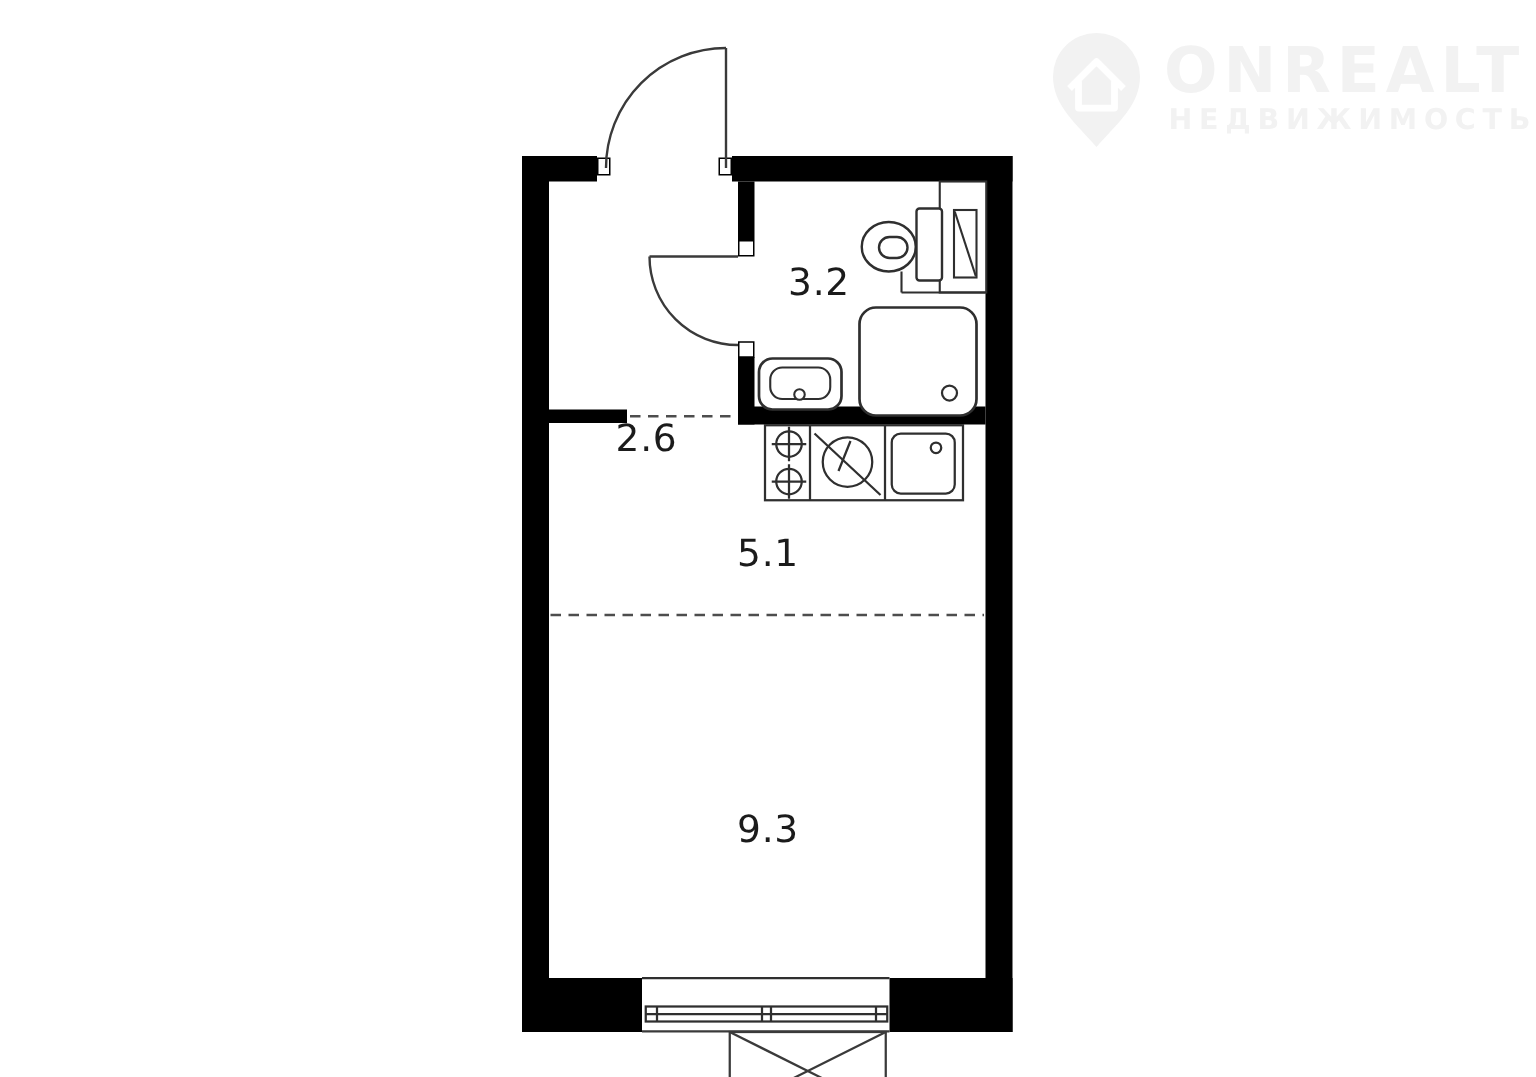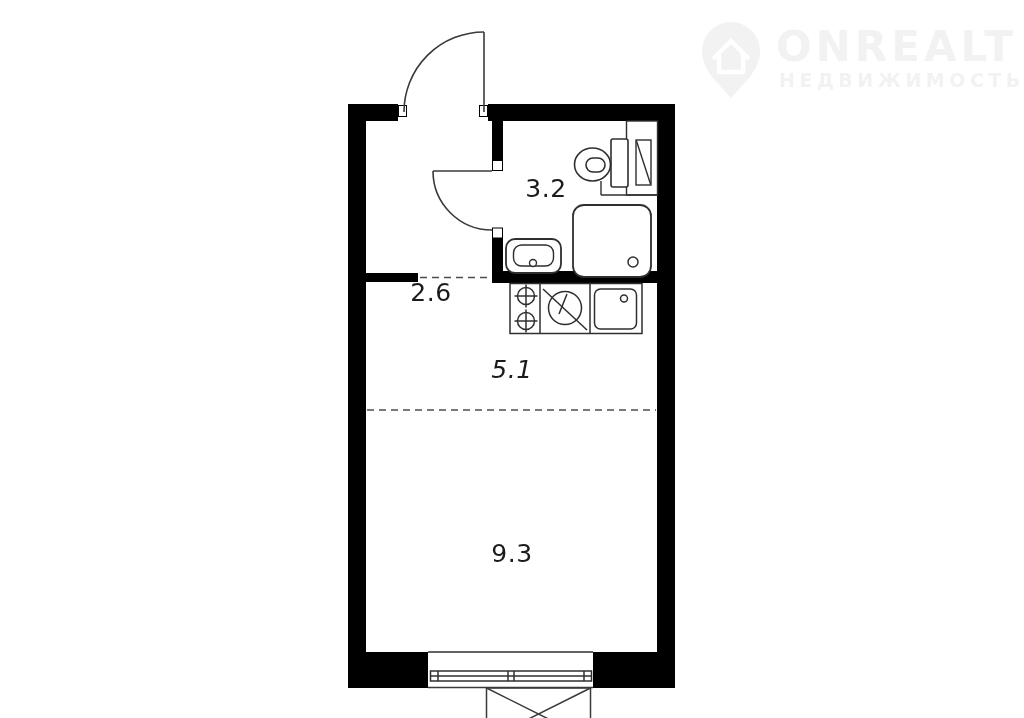--- a/index.html
+++ b/index.html
@@ -146,16 +146,16 @@
     <g fill="none" stroke="#3a3a3a" stroke-width="1.5">
       <line x1="428" y1="687.5" x2="593" y2="687.5"></line>
       <rect x="486.5" y="688" width="104" height="52"></rect>
       <line x1="486.5" y1="688" x2="590.5" y2="740"></line>
       <line x1="590.5" y1="688" x2="486.5" y2="740"></line>
     </g>
   </svg>
 
   <div class="room-label" style="left:431px;top:249px;margin-top:43px;">2.6</div>
   <div class="room-label" style="left:546px;top:188px;">3.2</div>
-  <div class="room-label" style="left:512px;top:369px;font-style:italic;">5.1</div>
+  <div class="room-label" style="left:512px;top:369px;">5.1</div>
   <div class="room-label" style="left:512px;top:553px;">9.3</div>
 
 </div>
 
 </body></html>

